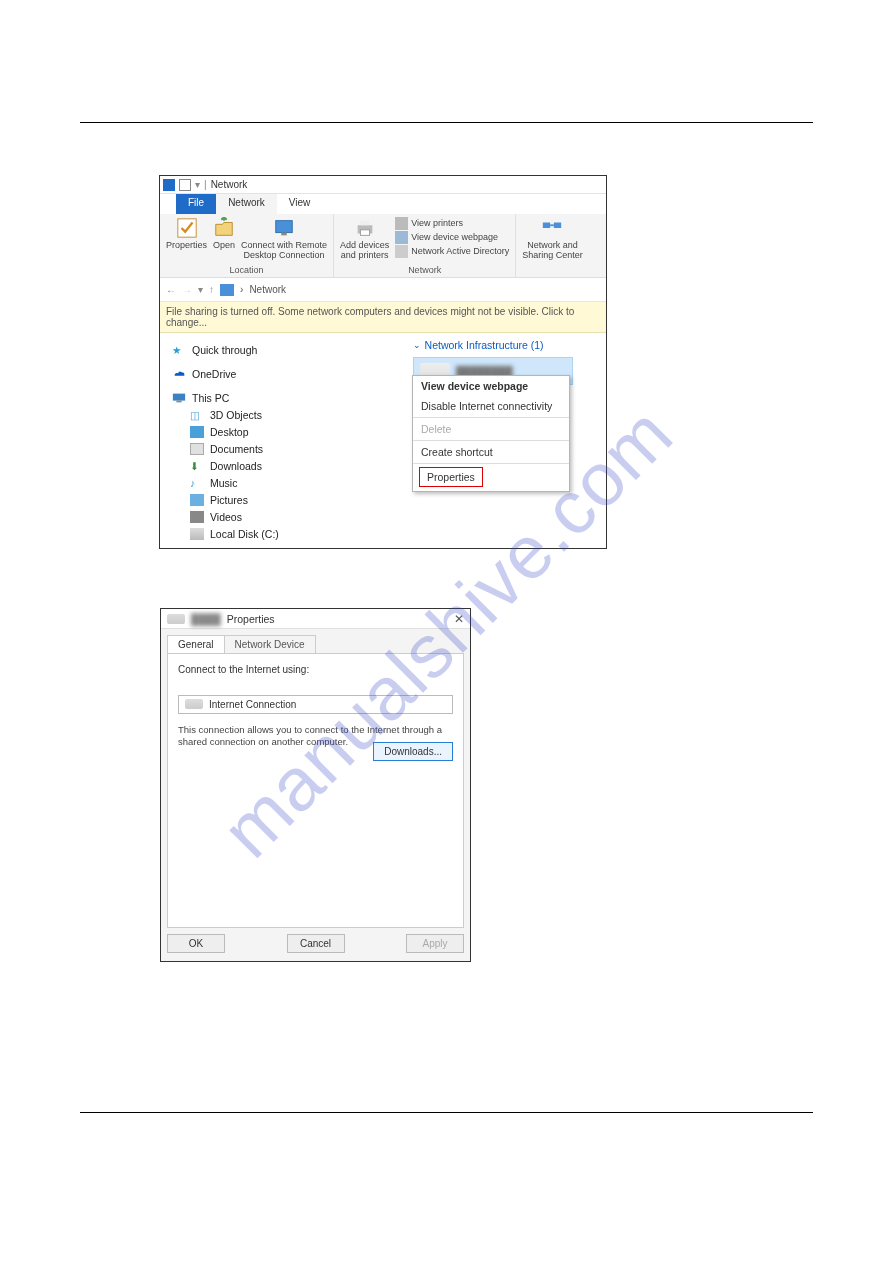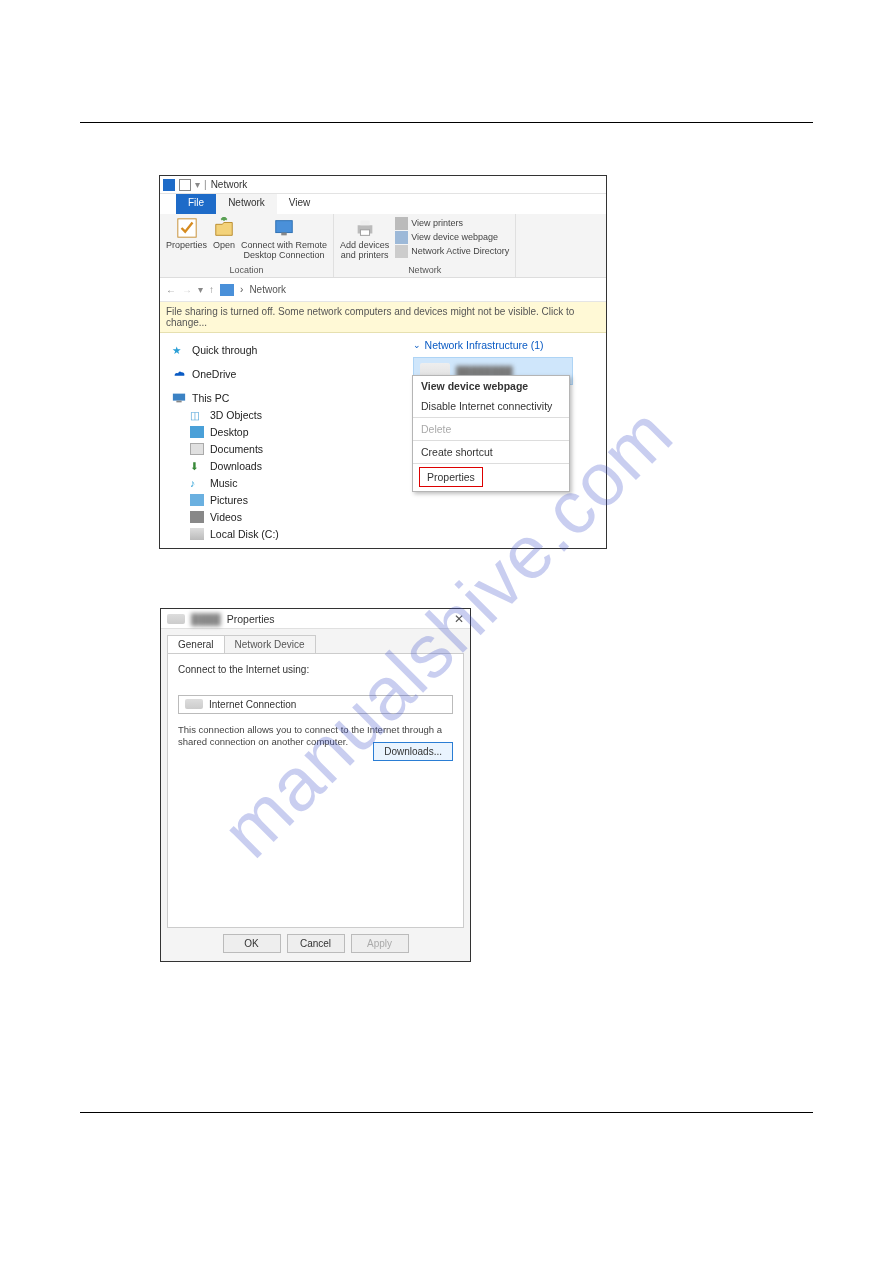--- a/index.html
+++ b/index.html
@@ -232,21 +232,21 @@
   .settings-btn {
     position: absolute;
     right: 10px; top: 88px;
     padding: 3px 10px;
     border: 1px solid #2a7dd4;
     background: #eaf4fe;
     font-size: 10px;
   }
   .props-btns {
     display: flex;
-    justify-content: center;
+    justify-content: space-between;
     gap: 6px;
     padding: 6px;
   }
   .props-btns .btn {
     width: 58px;
     padding: 3px 0;
     text-align: center;
     background: #eee;
     border: 1px solid #bbb;
     font-size: 10px;
@@ -328,20 +328,31 @@
             </div>
           <div class="ribbon-sm">
               <span class="ic" style="background:#ccc"></span>
               <span>Network Active Directory</span>
             </div>
         </div>
       </div>
       <div class="ribbon-caption">Network</div>
     </div>
 
+    <div class="ribbon-group" style="border-right:none">
+      <div class="ribbon-btn" style="max-width:70px">
+        <svg class="ic" viewBox="0 0 24 24">
+            <rect x="2" y="6" width="8" height="6" fill="#4a90d9"></rect>
+            <rect x="14" y="6" width="8" height="6" fill="#4a90d9"></rect>
+            <path d="M10 9 L14 9" stroke="#4a90d9" stroke-width="2"></path>
+          </svg>
+        <span style="white-space:pre-line">Network and
+Sharing Center</span>
+      </div>
+    </div>
   </div>
 
   <div class="exp-addr">
     <span class="arrow">←</span>
     <span class="arrow" style="opacity:.4">→</span>
     <span class="arrow">▾</span>
     <span class="arrow">↑</span>
     <span class="crumb-icon"></span>
     <span>›</span>
     <span>Network</span>

